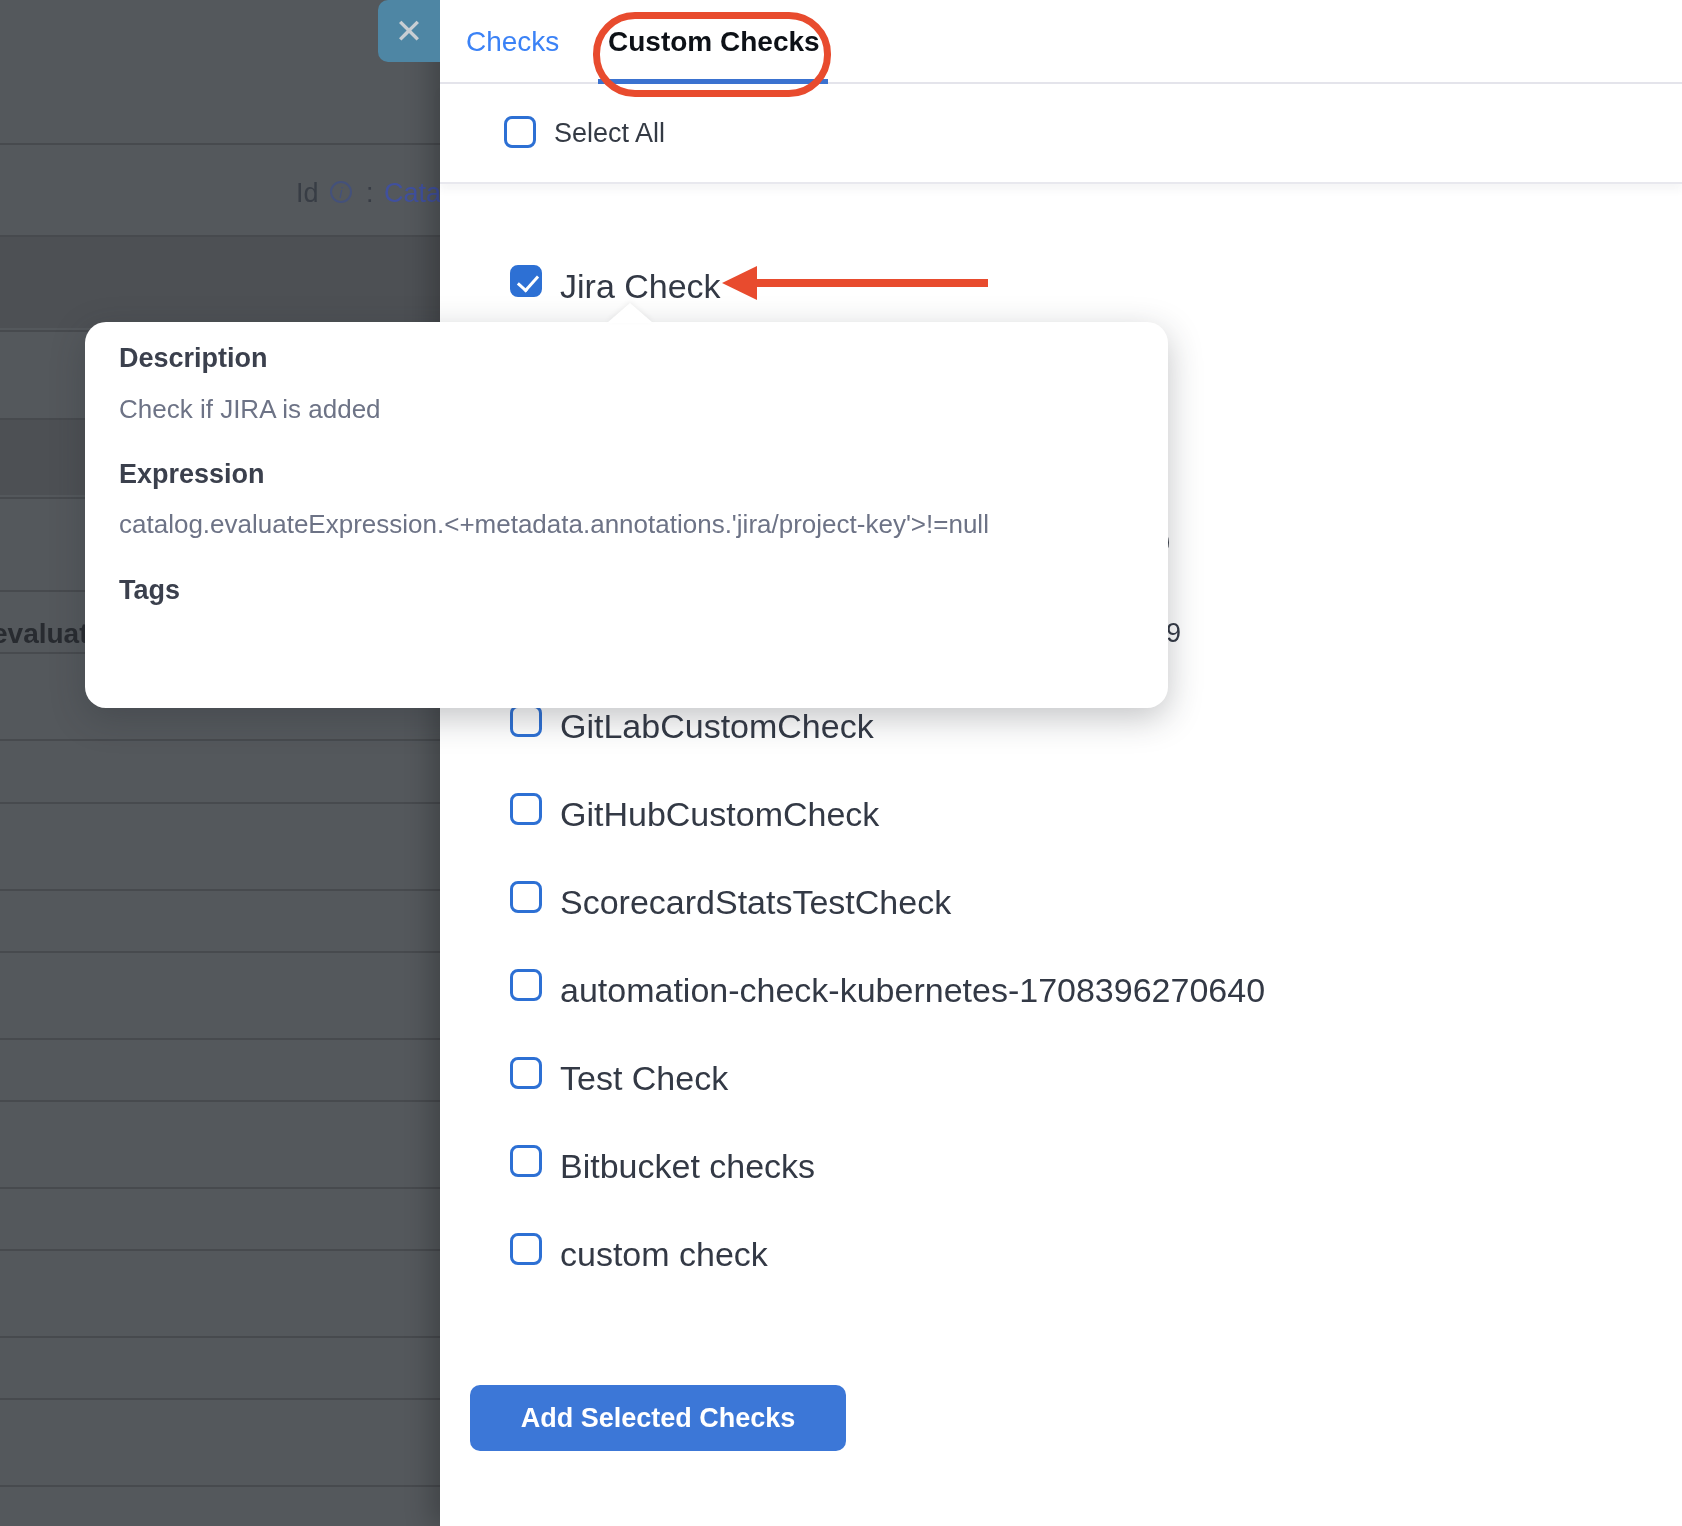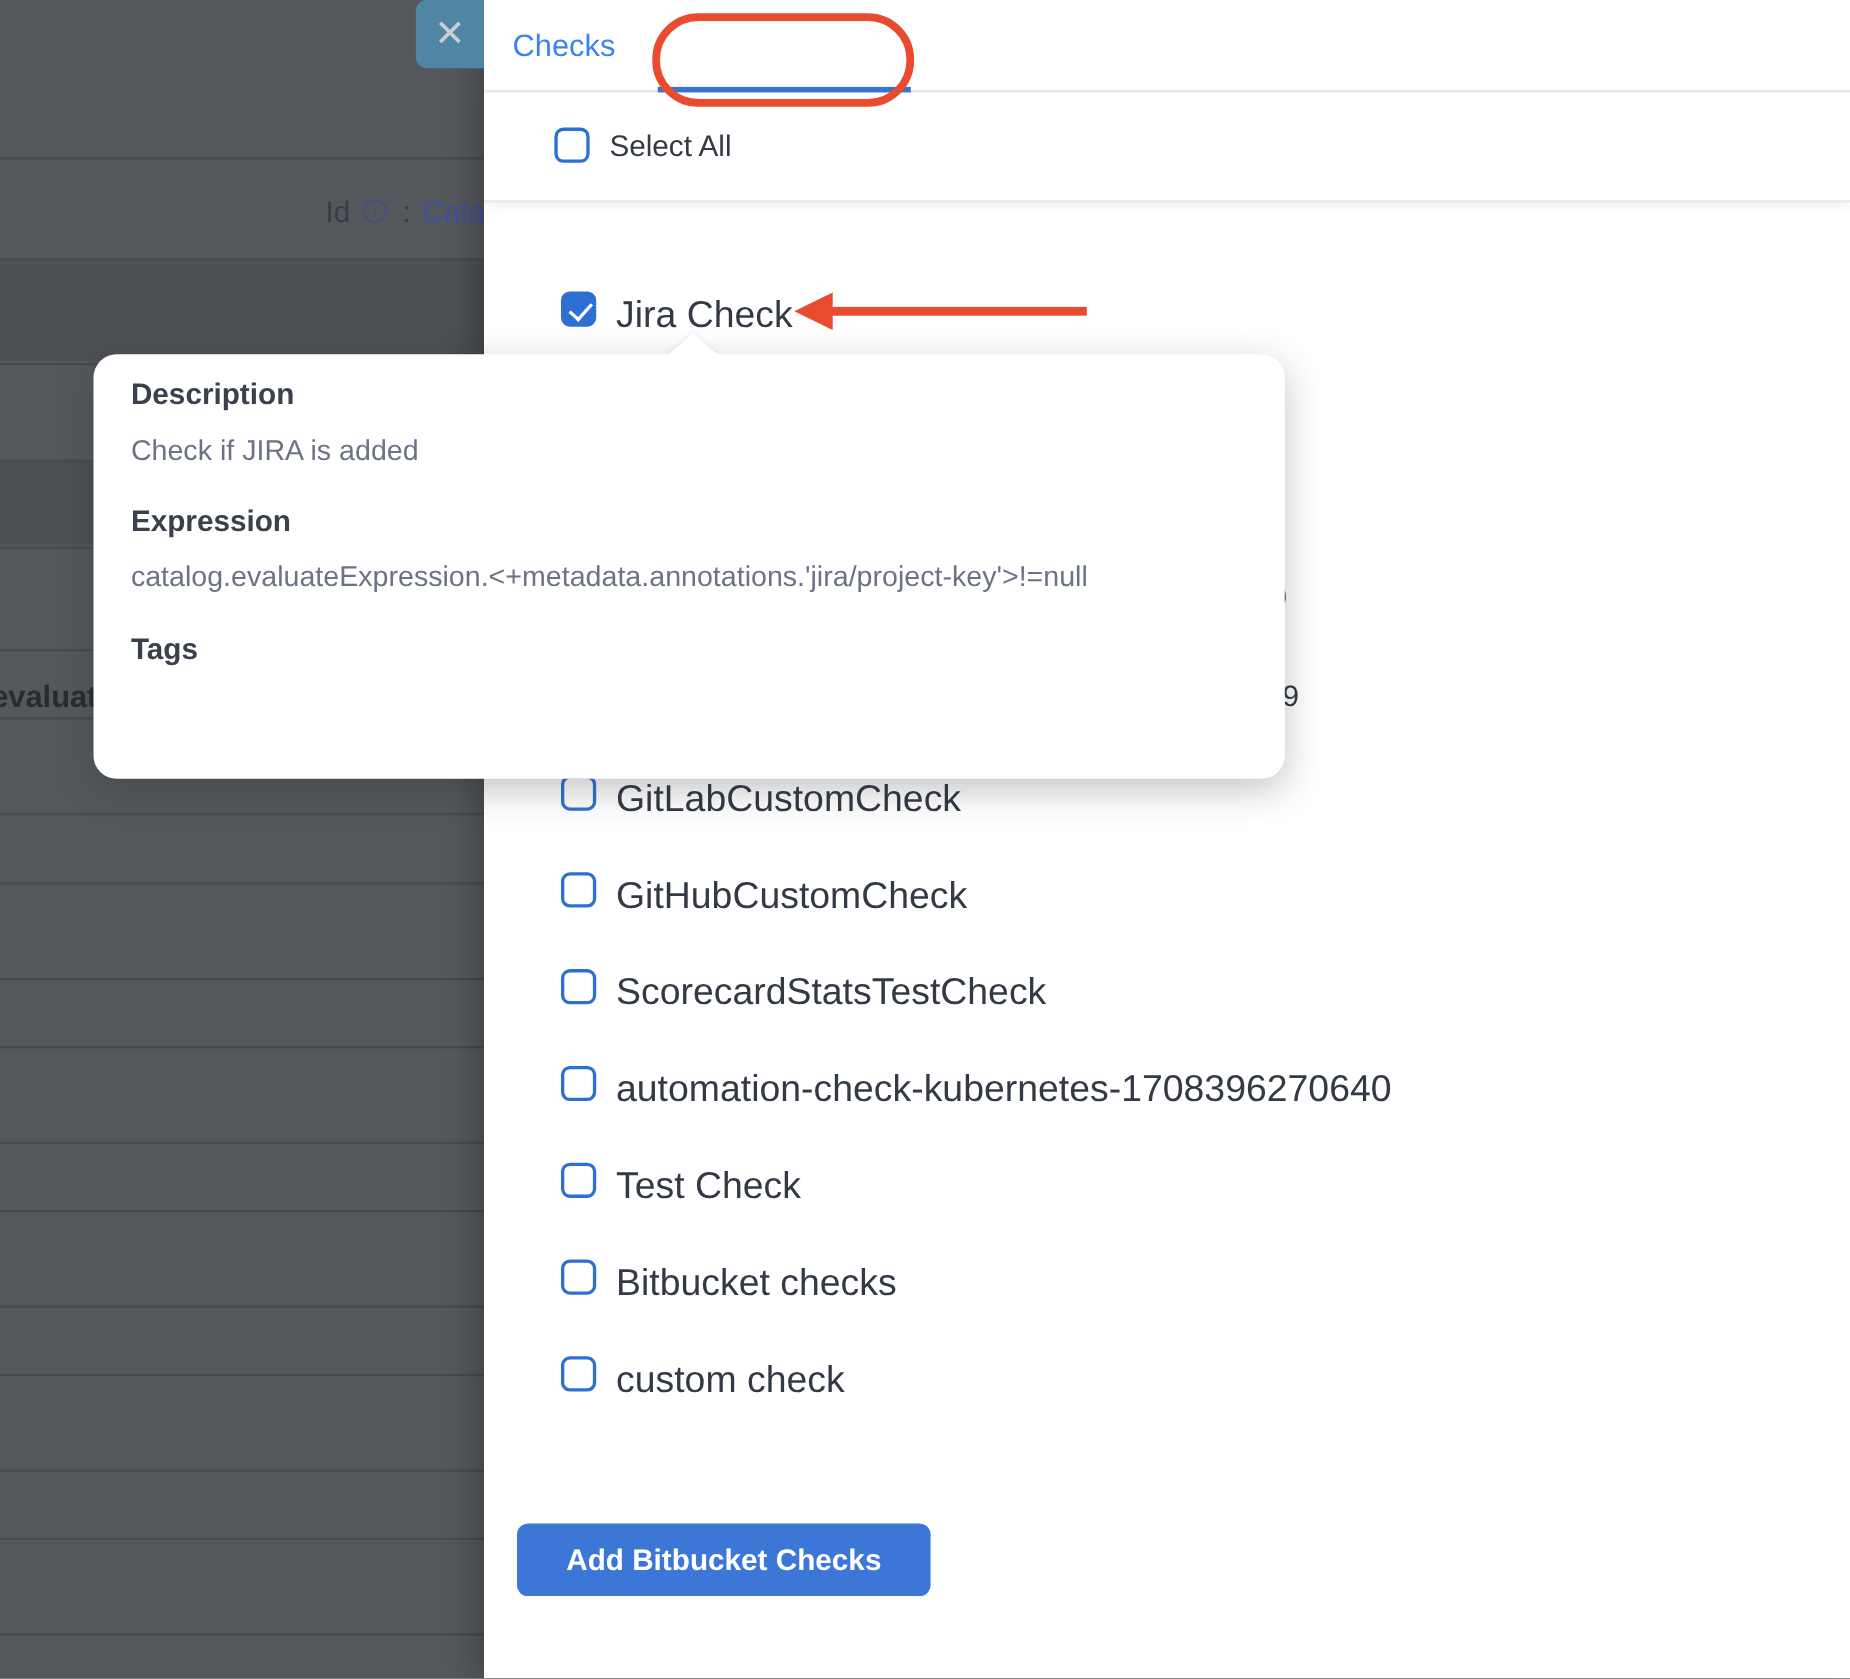--- a/index.html
+++ b/index.html
@@ -95,20 +95,21 @@
     <div id="bg-eval-frag">evaluat</div>
   </div>
 
   <button id="close-btn">
     <span>✕</span>
   </button>
 
   <div id="panel">
     <div id="tabbar">
       <button class="tab" id="tab-checks">Checks</button>
+      <button class="tab" id="tab-custom">Custom Checks</button>
       <div id="tab-underline"></div>
     </div>
 
     <div id="select-row">
       <span class="cbx"></span>
       <span class="row-label">Select All</span>
     </div>
 
     <div id="check-list">
         <div class="check-row" style="top: 251px;">
@@ -143,21 +144,21 @@
     <span class="cbx"></span>
     <span class="row-label">custom check</span>
   </div>
       </div>
 
     <div id="frag-container">
         <span class="occluded-frag" style="left: 715px; top: 528px;">0</span>
         <span class="occluded-frag" style="left: 726px; top: 618px;">9</span>
       </div>
 
-    <button id="add-btn">Add Bitbucket Checks</button>
+    <button id="add-btn">Add Selected Checks</button>
   </div>
 
   <div id="tooltip-caret"></div>
   <div id="tooltip">
     <div class="tt-heading" id="tt-desc-h">Description</div>
     <div class="tt-body" id="tt-desc">Check if JIRA is added</div>
     <div class="tt-heading" id="tt-expr-h">Expression</div>
     <div class="tt-body" id="tt-expr">catalog.evaluateExpression.&lt;+metadata.annotations.'jira/project-key'&gt;!=null</div>
     <div class="tt-heading" id="tt-tags-h">Tags</div>
   </div>

